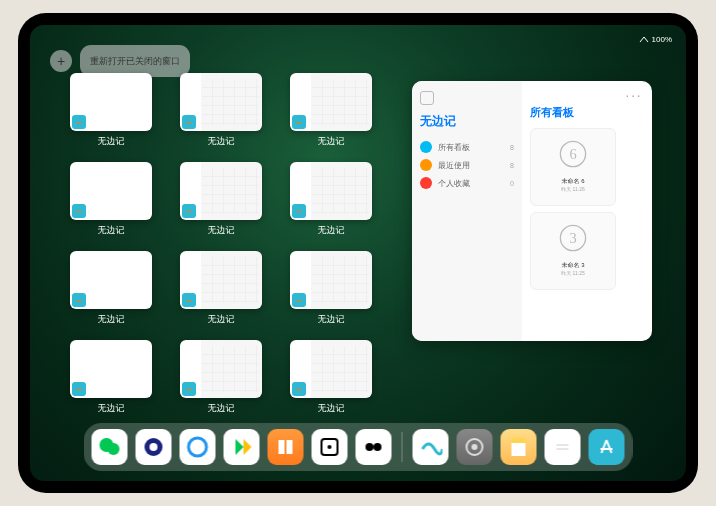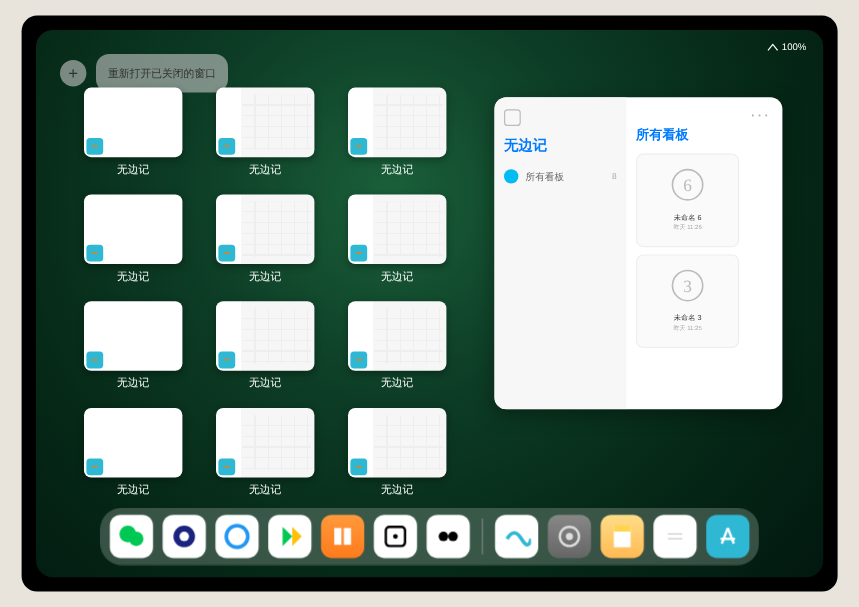--- a/index.html
+++ b/index.html
@@ -5,21 +5,21 @@
     * { margin: 0; padding: 0; box-sizing: border-box; }
     body {
       width: 716px; height: 506px;
       background: #e8e4dc;
       display: flex; align-items: center; justify-content: center;
       font-family: -apple-system, "PingFang SC", sans-serif;
     }
     .ipad {
       width: 680px; height: 480px;
       background: #000;
-      border-radius: 13px;
+      border-radius: 28px;
       padding: 12px;
       position: relative;
     }
     .screen {
       width: 100%; height: 100%;
       background: radial-gradient(circle at 45% 30%, #1a5f3a 0%, #0d3d26 35%, #052716 70%, #021810 100%);
       border-radius: 14px;
       position: relative;
       overflow: hidden;
     }
@@ -274,20 +274,30 @@
         <div class="sidebar-left">
           <div class="sidebar-icon-row">
             <div class="sb-toolbtn"></div>
           </div>
           <div class="sidebar-title">无边记</div>
           <div id="sbitems">
               <div class="sb-item">
                 <span class="ic ic-blue"></span>
                 <span>所有看板</span>
                 <span class="cnt">8</span>
+              </div>
+              <div class="sb-item">
+                <span class="ic ic-orange"></span>
+                <span>最近使用</span>
+                <span class="cnt">8</span>
+              </div>
+              <div class="sb-item">
+                <span class="ic ic-red"></span>
+                <span>个人收藏</span>
+                <span class="cnt">0</span>
               </div>
             </div>
         </div>
         <div class="sidebar-right">
           <div class="sr-title">所有看板</div>
           <div id="boards">
               <div class="board-card">
                 <div class="scribble">
                   <svg viewBox="0 0 40 40">
                     <circle cx="20" cy="20" r="14" stroke="#bbb" stroke-width="1.5" fill="none"></circle>

